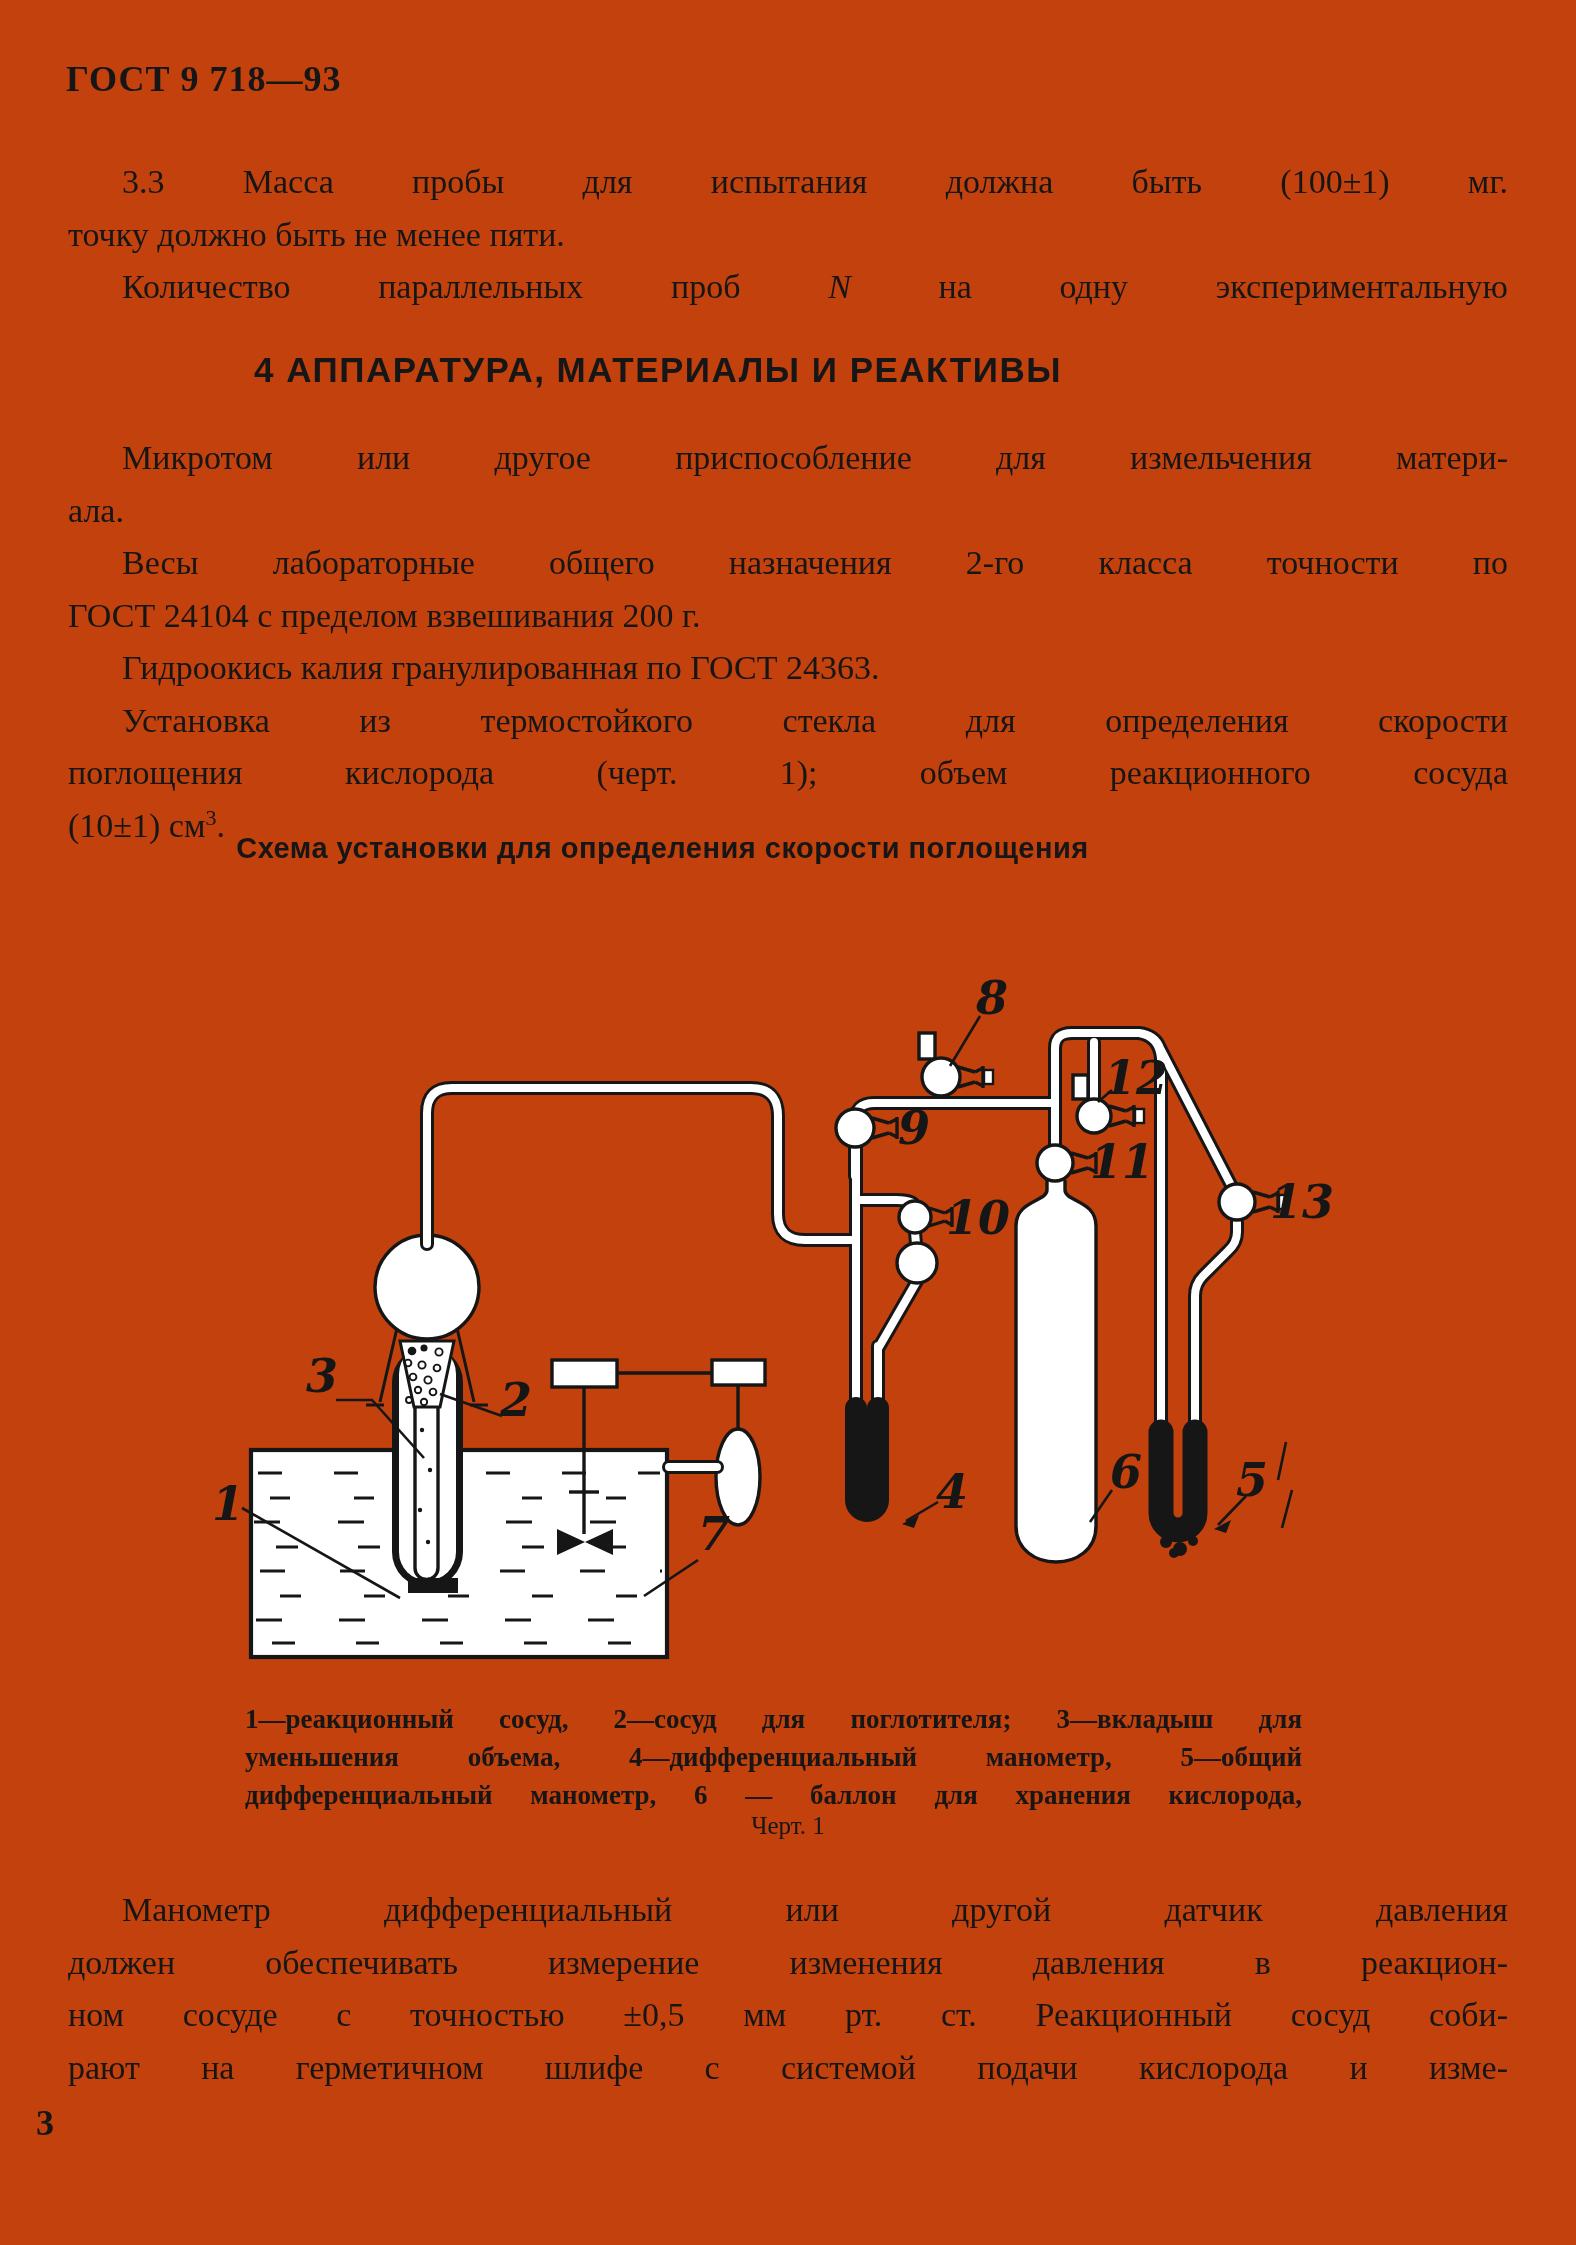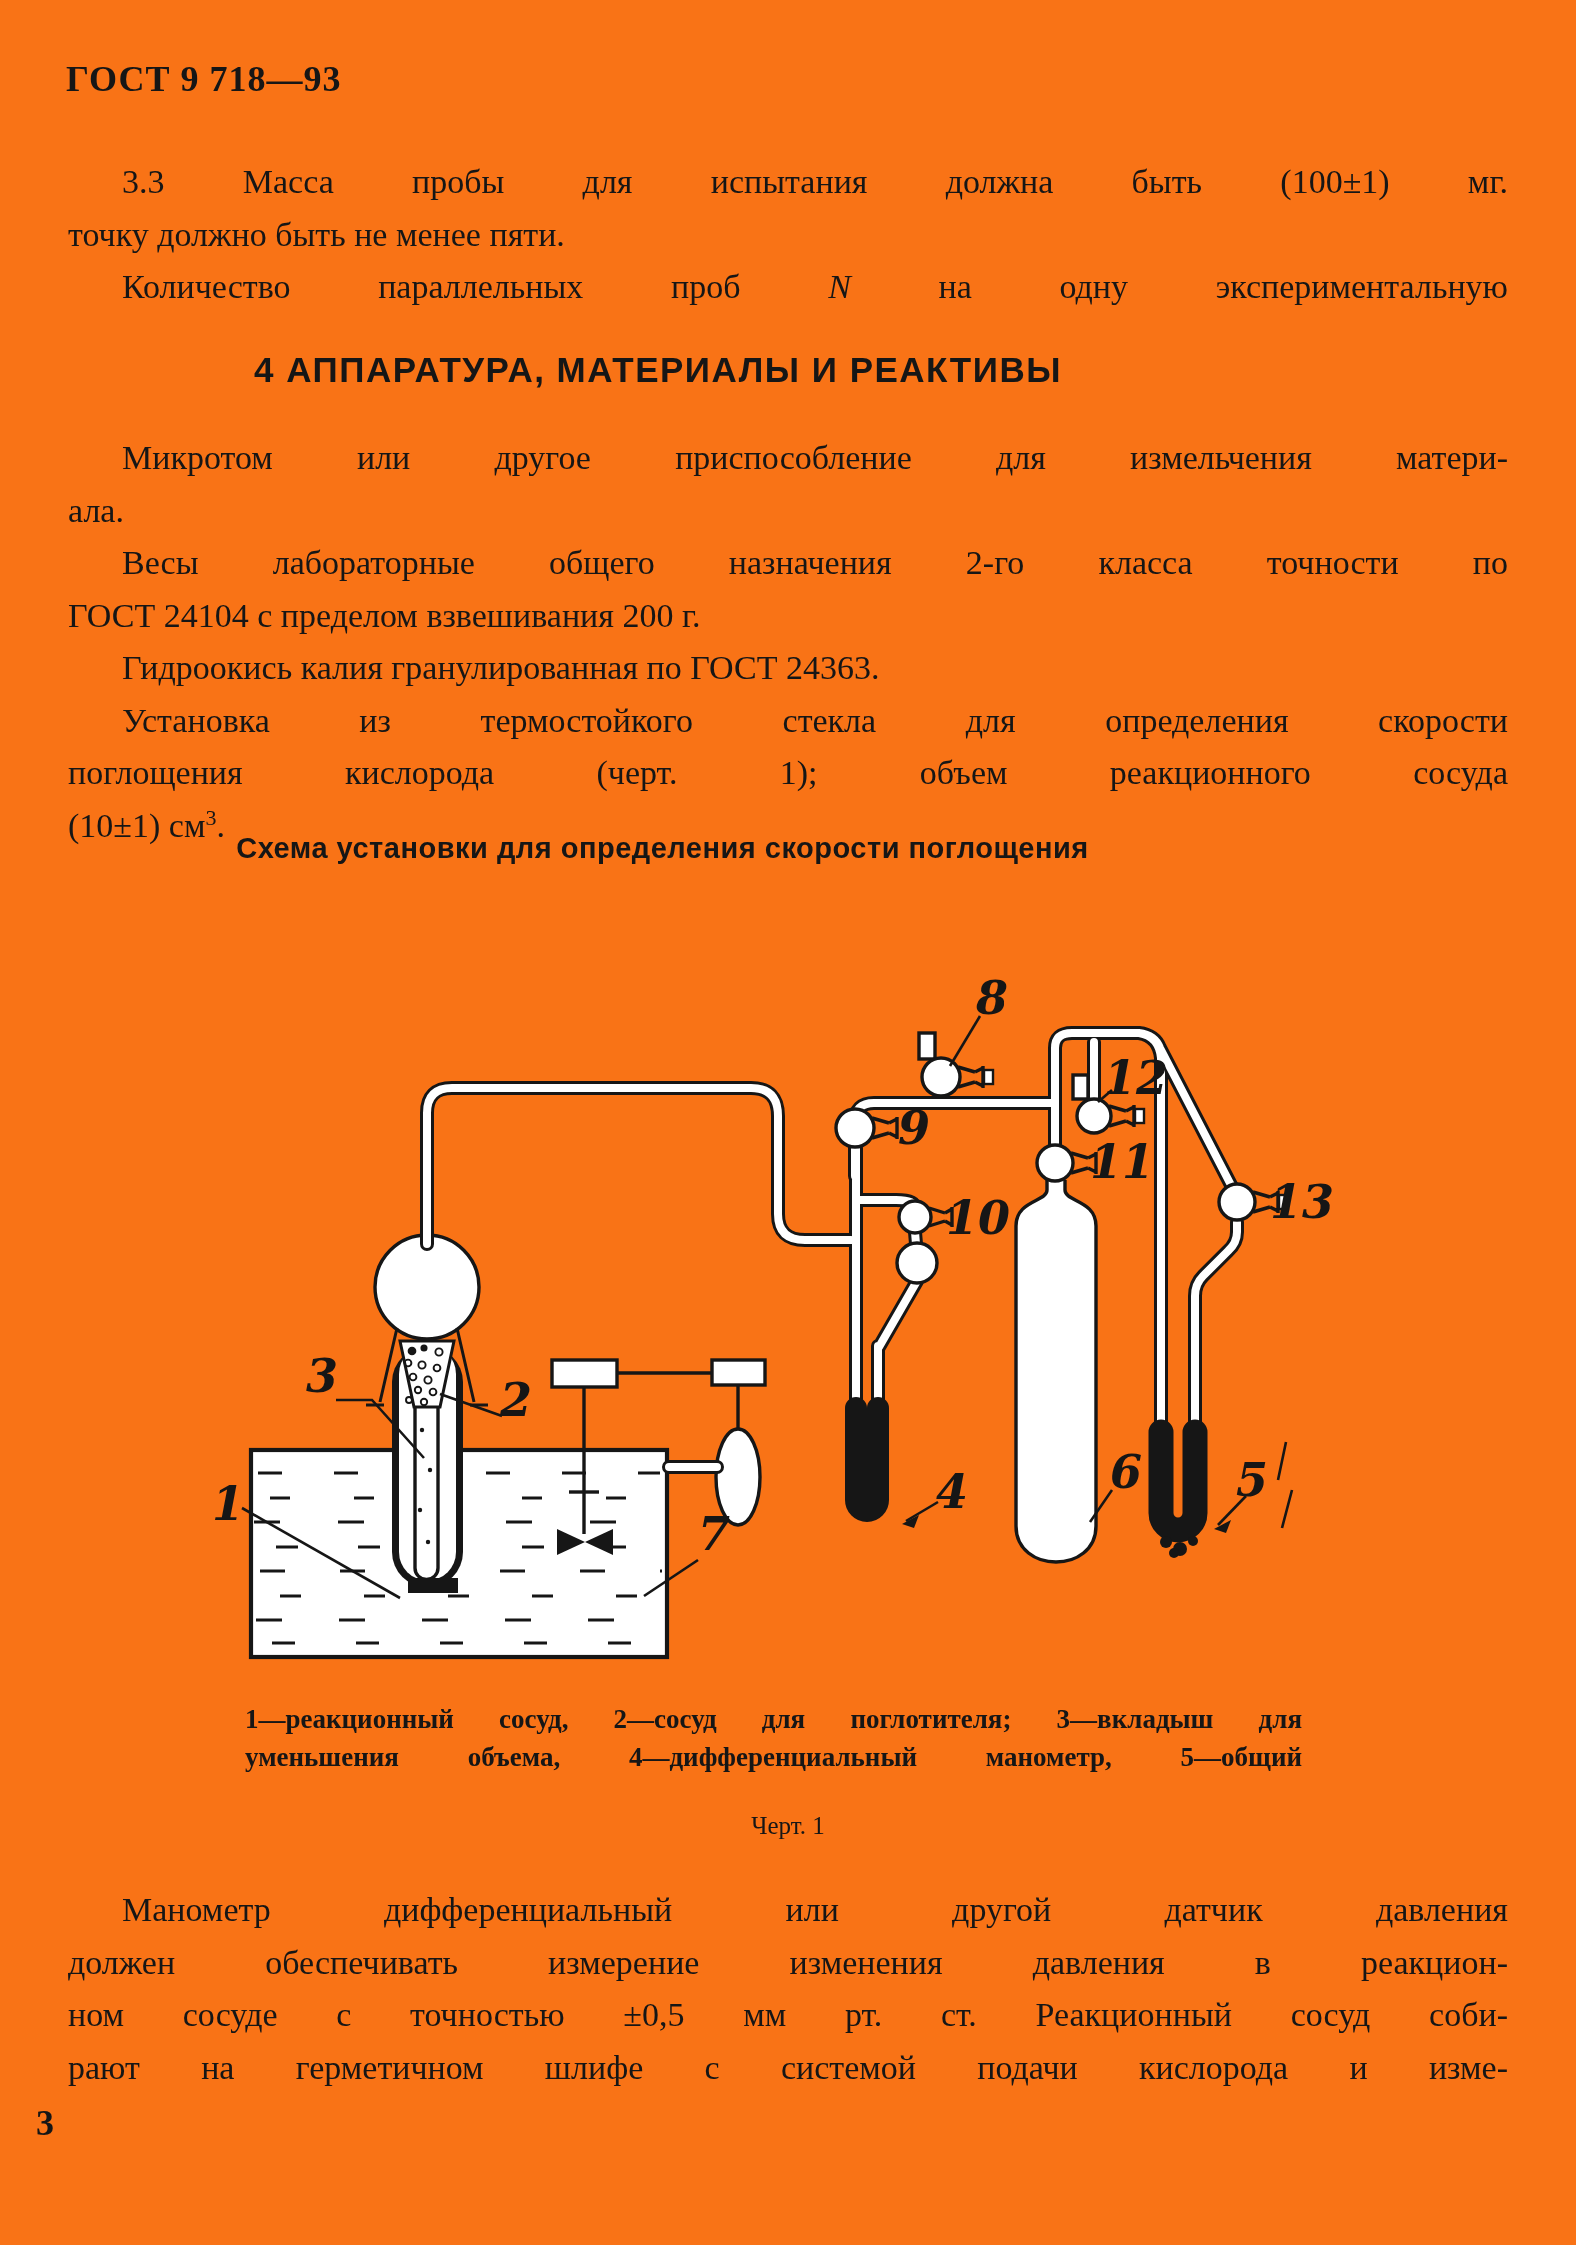--- a/index.html
+++ b/index.html
@@ -1,16 +1,16 @@
 <!DOCTYPE html>
 <html><head>
 <meta charset="utf-8">
 <style>
   html,body{margin:0;padding:0;background:#e8e8e8;}
-  .page{position:relative;width:1576px;height:2245px;background:#f97316;
+  .page{position:relative;width:1576px;height:2245px;background:#c2410c;
         font-family:"Liberation Serif",serif;color:#161616;overflow:hidden;}
   .abs{position:absolute;}
   .col{left:68px;width:1440px;}
   .bodyline{font-size:34px;line-height:52.5px;white-space:normal;}
   .jl{text-align:justify;text-align-last:justify;}
   .ll{text-align:left;}
   .ind{text-indent:54px;}
   .doccode{font-size:36px;font-weight:bold;letter-spacing:1px;}
   .secheading{width:1316px;text-align:center;font-family:"Liberation Sans",sans-serif;
               font-size:35px;font-weight:bold;letter-spacing:1.5px;}
@@ -229,20 +229,21 @@
       <text class="lbl" x="828" y="304">10</text>
       <text class="lbl" x="972" y="248">11</text>
       <text class="lbl" x="986" y="164">12</text>
       <text class="lbl" x="1152" y="288">13</text>
     </g>
   </svg>
 
   <div class="abs" style="left:245px;top:1700px;width:1057px;">
     <div class="capline cap-j">1—реакционный сосуд, 2—сосуд для поглотителя; 3—вкладыш для</div>
     <div class="capline cap-j">уменьшения объема, 4—дифференциальный манометр, 5—общий</div>
+    <div class="capline cap-j">дифференциальный манометр, 6 — баллон для хранения кислорода,</div>
   </div>
 
   <div class="abs chert" style="top:1812px;">Черт. 1</div>
 
   <div class="abs col" style="top:1884px;">
     <div class="bodyline jl ind">Манометр дифференциальный или другой датчик давления</div>
     <div class="bodyline jl">должен обеспечивать измерение изменения давления в реакцион-</div>
     <div class="bodyline jl">ном сосуде с точностью ±0,5 мм рт. ст. Реакционный сосуд соби-</div>
     <div class="bodyline jl">рают на герметичном шлифе с системой подачи кислорода и изме-</div>
   </div>

